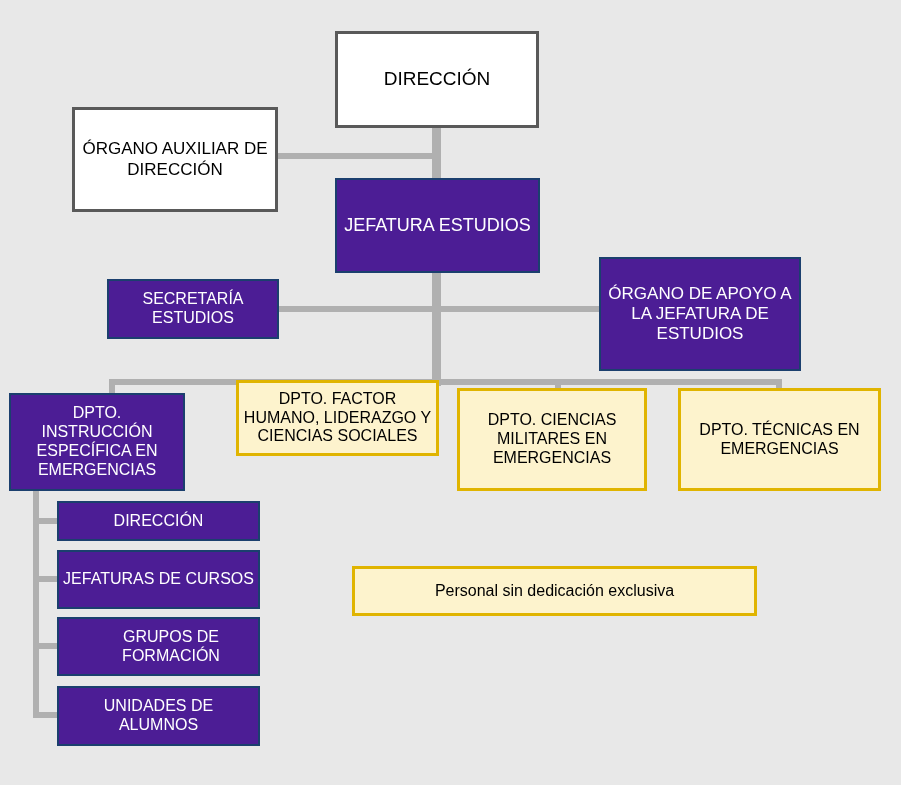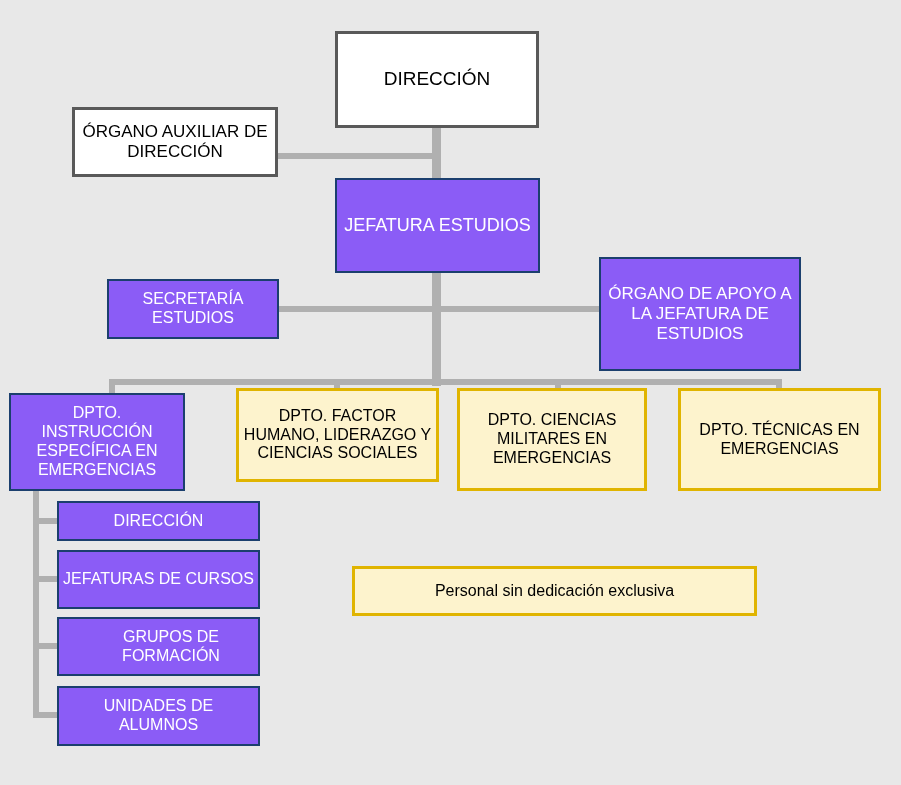--- a/index.html
+++ b/index.html
@@ -32,21 +32,21 @@
     padding: 0 4px;
   }
   
   .n-white {
     background: #ffffff;
     border: 3px solid #595959;
     color: #000000;
   }
   
   .n-blue {
-    background: #8b5cf6;
+    background: #4c1d95;
     border: 2px solid #1b3f6e;
     color: #ffffff;
   }
   
   .n-yellow {
     background: #fdf3cd;
     border: 3px solid #e0b400;
     color: #000000;
   }
   .connector {
@@ -79,41 +79,41 @@
   <div class="connector" style="left:33px; top:490px; width:6px; height:228px;"></div>
   <div class="connector" style="left:33px; top:518px; width:28px; height:6px;"></div>
   <div class="connector" style="left:33px; top:576px; width:28px; height:6px;"></div>
   <div class="connector" style="left:33px; top:643px; width:28px; height:6px;"></div>
   <div class="connector" style="left:33px; top:712px; width:28px; height:6px;"></div>
 
   <div class="node n-white" style="left:335px; top:31px; width:204px; height:97px; font-size:19px;">
     <span>DIRECCIÓN</span>
   </div>
 
-  <div class="node n-white" style="left:72px; top:107px; width:206px; height:70px; font-size:17px;">
+  <div class="node n-white" style="left:72px; top:107px; width:206px; height:105px; font-size:17px;">
     <span>ÓRGANO AUXILIAR DE DIRECCIÓN</span>
   </div>
 
   <div class="node n-blue" style="left:335px; top:178px; width:205px; height:95px; font-size:18px;">
     <span>JEFATURA ESTUDIOS</span>
   </div>
 
   <div class="node n-blue" style="left:107px; top:279px; width:172px; height:60px; font-size:16px;">
     <span>SECRETARÍA ESTUDIOS</span>
   </div>
 
   <div class="node n-blue" style="left:599px; top:257px; width:202px; height:114px; font-size:17px;">
     <span>ÓRGANO DE APOYO A LA JEFATURA DE ESTUDIOS</span>
   </div>
 
   <div class="node n-blue" style="left:9px; top:393px; width:176px; height:98px; font-size:16px;">
     <span>DPTO. INSTRUCCIÓN ESPECÍFICA EN EMERGENCIAS</span>
   </div>
 
-  <div class="node n-yellow" style="left:236px; top:388px; width:203px; height:94px; font-size:16px;">
+  <div class="node n-yellow" style="left:236px; top:380px; width:203px; height:76px; font-size:16px;">
     <span>DPTO. FACTOR HUMANO, LIDERAZGO Y CIENCIAS SOCIALES</span>
   </div>
 
   <div class="node n-yellow" style="left:457px; top:388px; width:190px; height:103px; font-size:16px;">
     <span>DPTO. CIENCIAS MILITARES EN EMERGENCIAS</span>
   </div>
 
   <div class="node n-yellow" style="left:678px; top:388px; width:203px; height:103px; font-size:16px;">
     <span>DPTO. TÉCNICAS EN EMERGENCIAS</span>
   </div>

